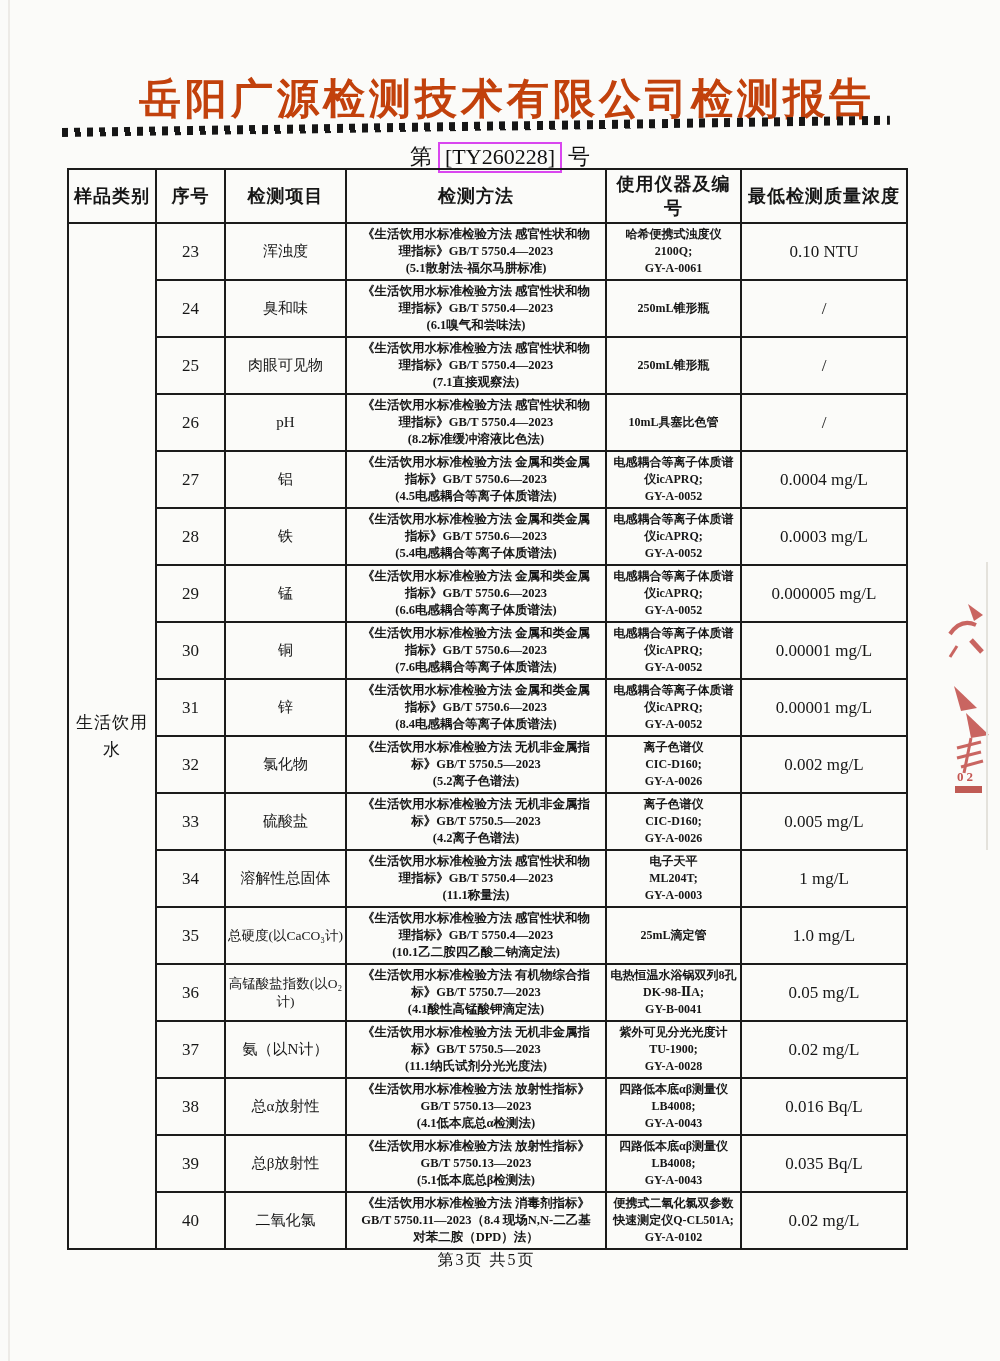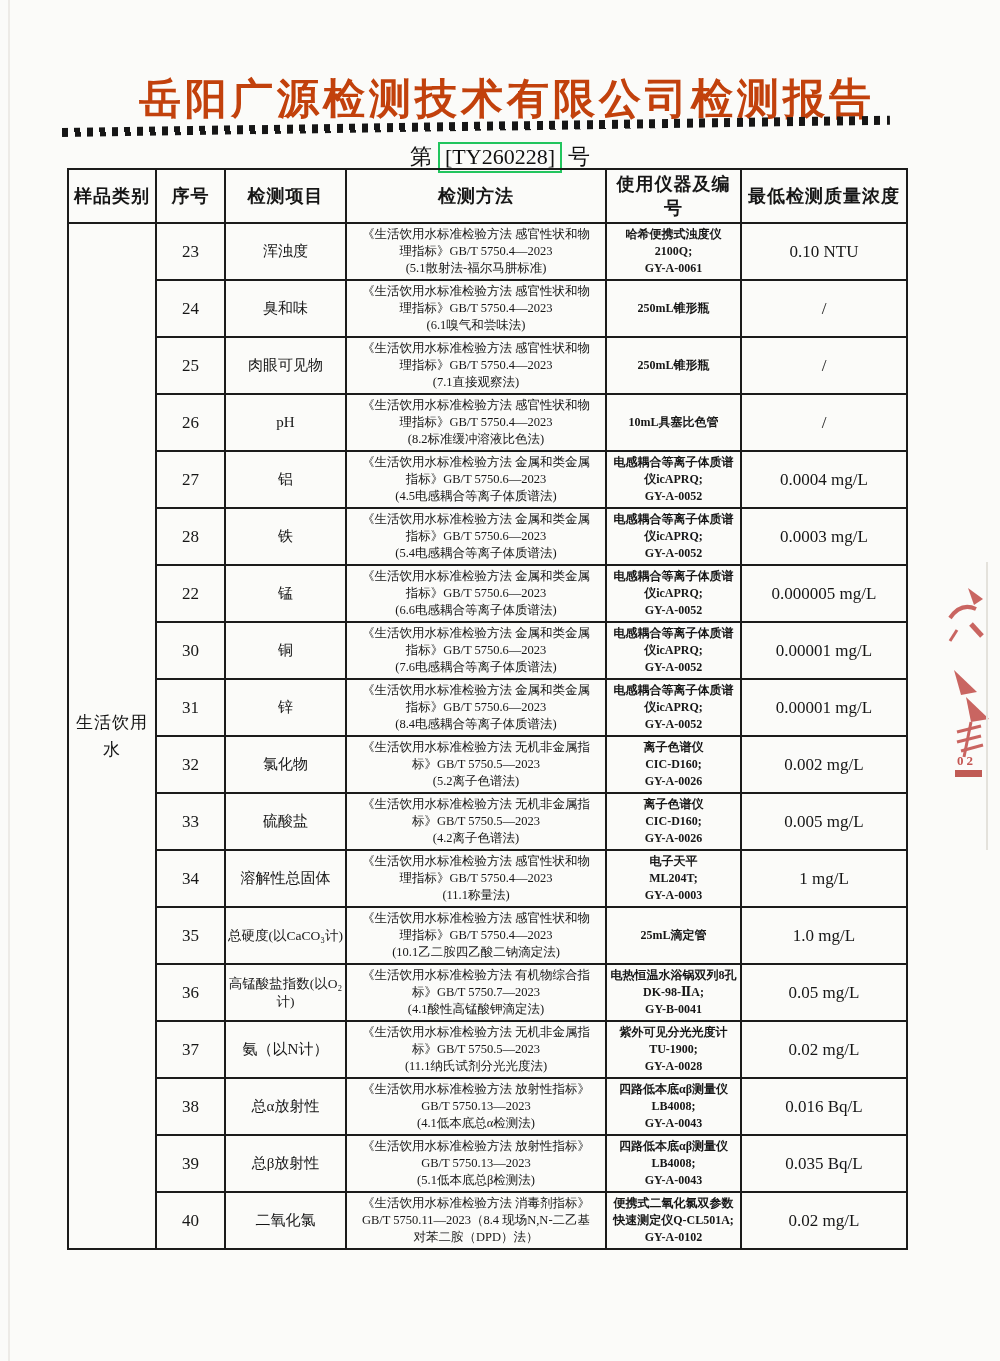--- a/index.html
+++ b/index.html
@@ -16,43 +16,43 @@
   }
   .dotted-line {
     position:absolute; top:128px; left:62px; width:828px; height:9px;
     background-image:repeating-linear-gradient(90deg,#161616 0 6px,transparent 6px 12.5px);
     transform:rotate(-0.85deg); transform-origin:left center;
   }
   .report-no {
     position:absolute; top:142px; left:0; width:100%;
     text-align:center; font-size:22px; color:#101010;
   }
-  .no-box { display:inline-block; border:2px solid #22c55e; padding:0 5px 2px; margin:0 6px; line-height:1.15; }
+  .no-box { display:inline-block; border:2px solid #d946ef; padding:0 5px 2px; margin:0 6px; line-height:1.15; }
   .report-table {
     position:absolute; top:168px; left:67px; width:839px;
     border-collapse:collapse; table-layout:fixed;
   }
   .report-table th, .report-table td {
     border:2px solid #1b1b1b; text-align:center; vertical-align:middle;
     padding:2px 3px; overflow:hidden;
   }
   .report-table th { height:46px; font-size:18px; font-weight:bold; letter-spacing:1px; }
   .report-table tbody tr { height:57px; }
   .no-cell { font-size:17px; }
   .item-cell { font-size:15px; }
   .item-cell.small-item { font-size:13.5px; padding:9px 1px; }
-  .method-cell { font-size:12.5px; font-weight:normal; white-space:pre-line; line-height:1.35;border-radius:21px; }
+  .method-cell { font-size:12.5px; font-weight:bold; white-space:pre-line; line-height:1.35;border-radius:21px; }
   .instrument-cell { font-size:12px; font-weight:bold; white-space:pre-line; line-height:1.4; padding:2px 1px; }
   .limit-cell { font-size:17px; }
   .cat-cell { font-size:17px; line-height:1.6; letter-spacing:1px; padding:2px 9px;border-radius:16px; }
   .footer {
     position:absolute; top:1250px; left:67px; width:839px;
     text-align:center; font-size:16px; letter-spacing:2px;
   }
-  .stamp { position:absolute; top:580px; right:0; width:64px; height:250px; overflow:hidden; }
+  .stamp { position:absolute; top:596px; right:0; width:64px; height:250px; overflow:hidden; }
   .stamp svg { position:absolute; left:0; top:0; }
   .stamp-num {
     position:absolute; left:21px; top:173px; color:#bf4540;
     font-size:13px; font-weight:bold; letter-spacing:3px; opacity:.9;
   }
   .stamp-bar { position:absolute; left:19px; top:190px; width:27px; height:7px; background:#b53e38; opacity:.85; }
   .crease { position:absolute; right:12px; top:562px; width:2px; height:288px; background:#e4e2dc; }
 </style>
 </head>
 <body>
@@ -149,21 +149,21 @@
       <td class="method-cell">《生活饮用水标准检验方法 金属和类金属
 指标》GB/T 5750.6—2023
 (5.4电感耦合等离子体质谱法)</td>
       <td class="instrument-cell">电感耦合等离子体质谱
 仪icAPRQ;
 GY-A-0052</td>
       <td class="limit-cell">0.0003 mg/L</td>
     </tr>
 
     <tr>
-      <td class="no-cell">22</td>
+      <td class="no-cell">29</td>
       <td class="item-cell">锰</td>
       <td class="method-cell">《生活饮用水标准检验方法 金属和类金属
 指标》GB/T 5750.6—2023
 (6.6电感耦合等离子体质谱法)</td>
       <td class="instrument-cell">电感耦合等离子体质谱
 仪icAPRQ;
 GY-A-0052</td>
       <td class="limit-cell">0.000005 mg/L</td>
     </tr>
 
@@ -292,20 +292,21 @@
 GB/T 5750.11—2023（8.4 现场N,N-二乙基
 对苯二胺（DPD）法）</td>
       <td class="instrument-cell">便携式二氧化氯双参数
 快速测定仪Q-CL501A;
 GY-A-0102</td>
       <td class="limit-cell">0.02 mg/L</td>
     </tr>
   </tbody>
   </table>
 
+  <div class="footer">第3页  共5页</div>
 
   <div class="stamp">
     <svg width="64" height="250" viewBox="0 0 64 250">
       <g fill="#bf4540" stroke="#bf4540" opacity="0.82">
         <path d="M32 8 L47 19 L38 25 Z" stroke="none"></path>
         <path d="M14 38 Q25 22 40 29" fill="none" stroke-width="4"></path>
         <path d="M35 44 l11 12" fill="none" stroke-width="5"></path>
         <path d="M21 50 l-7 11" fill="none" stroke-width="3"></path>
         <path d="M18 90 L41 112 L25 115 Z" stroke="none"></path>
         <path d="M30 117 L53 139 L35 142 Z" stroke="none"></path>

